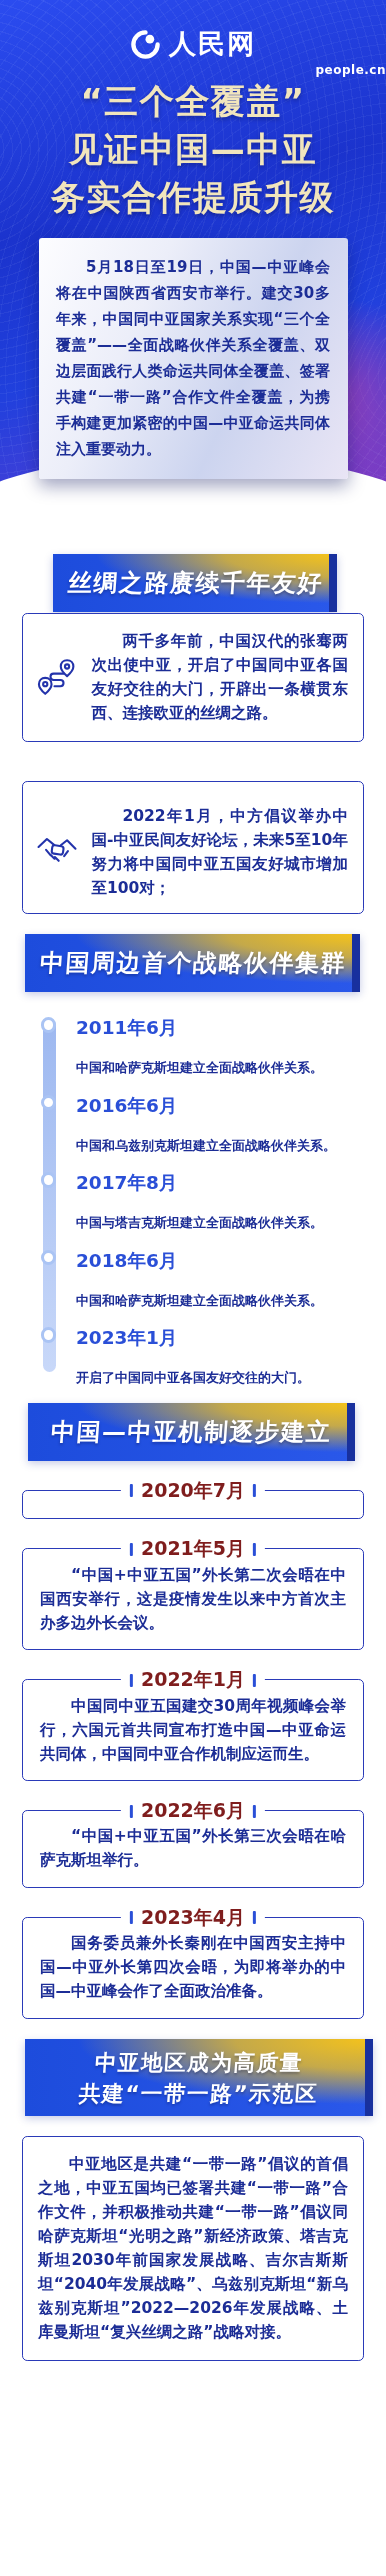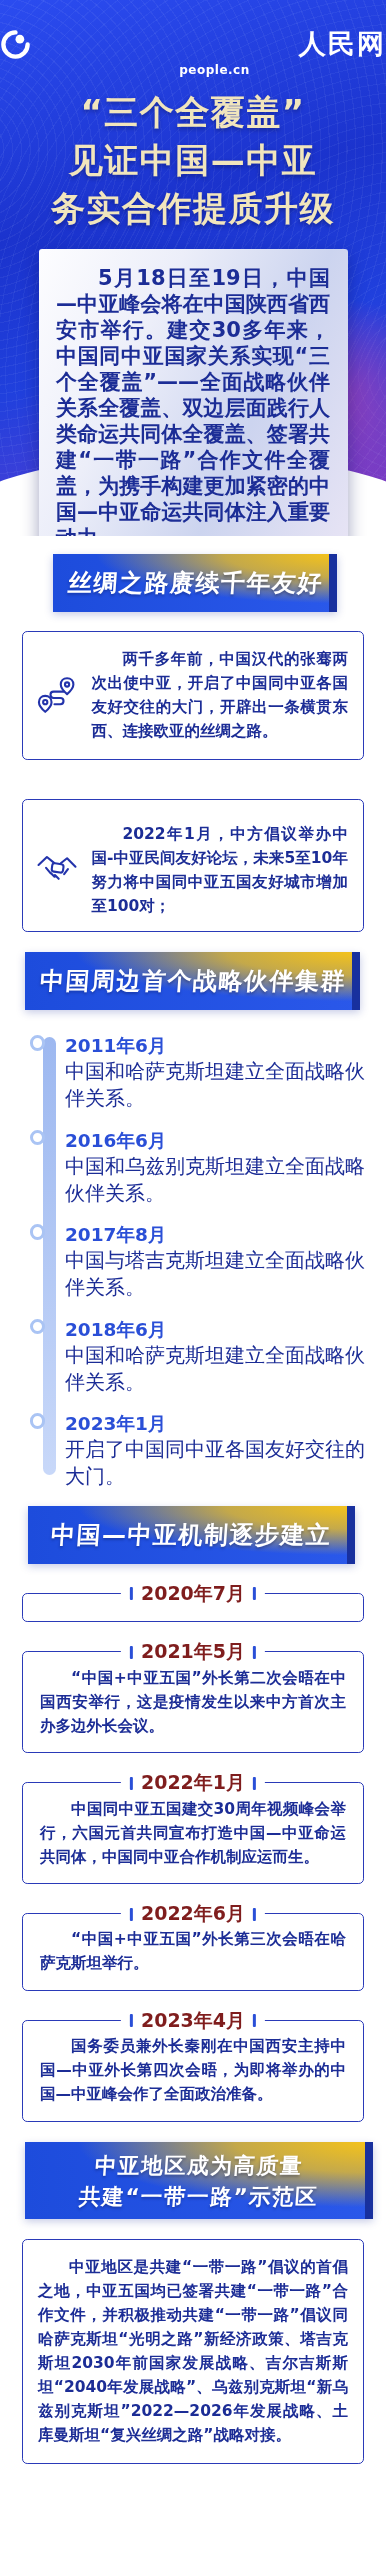--- a/index.html
+++ b/index.html
@@ -23,31 +23,31 @@
       linear-gradient(165deg, #2b4cf0 0%, #1b33cd 38%, #2040dd 62%, #3f3fd8 78%, #7a3bc4 92%, #a43ab2 100%);
   }
   .hero::before {
     content:""; position:absolute; right:-72px; bottom:31px; width:247px; height:216px;
     background: radial-gradient(ellipse at center, rgba(214,64,160,.55) 0%, rgba(214,64,160,0) 65%);
   }
   .hero-curve {
     position:absolute; left:-18%; bottom:-88px; width:136%; height:170px;
     background:#ffffff; border-radius:50%;
   }
-  .logo-row { position:relative; z-index:2; display:flex; justify-content:space-between; align-items:center; gap:8.2px; padding-top:26px; }
+  .logo-row { position:relative; z-index:2; display:flex; justify-content:center; align-items:center; gap:8.2px; padding-top:26px; }
   .logo-mark svg { width:31px; height:31px; display:block; }
   .logo-text { color:#ffffff; font-size:27px; font-weight:800; letter-spacing:2.1px; }
-  .logo-domain { position:relative; z-index:2; text-align:center; padding-left:43px; color:#ffffff; font-size:12px; font-weight:600; letter-spacing:0.5px; margin-top:1px; }
-  .hero-title { position:relative; z-index:2; margin-top:11px; text-align:center; color:#f1e5bd; font-weight:800; font-size:34px; line-height:48px; letter-spacing:1.5px; text-shadow:0 2.1px 4.1px rgba(5,10,60,.4); }
+  .logo-domain { position:relative; z-index:2; text-align:right; padding-left:43px; color:#ffffff; font-size:12px; font-weight:600; letter-spacing:0.5px; margin-top:1px; }
+  .hero-title { position:relative; z-index:2; margin-top:0; text-align:center; color:#f1e5bd; font-weight:800; font-size:34px; line-height:48px; letter-spacing:1.5px; text-shadow:0 2.1px 4.1px rgba(5,10,60,.4); }
   .intro-panel {
     position:relative; z-index:3; width:309px; margin:16.5px auto 0; padding:16.5px 17.5px;
     background: linear-gradient(115deg, #fdfdff 0%, #eceef9 32%, #ccd4ef 64%, #e9e5f5 100%);
     border-radius:3.1px; box-shadow:0 6.2px 17.5px rgba(8,16,90,.38);
   }
-  .intro-text { font-size:21px; line-height:26px; color:#1c2d96; font-weight:600; text-align:justify; text-indent:2em; }
+  .intro-text { font-size:15px; line-height:26px; color:#1c2d96; font-weight:600; text-align:justify; text-indent:2em; }
 
   
   .banner {
     position:relative; display:flex; flex-direction:column; align-items:center; justify-content:center;
     color:#ffffff; font-weight:800; letter-spacing:1.5px;
     background: linear-gradient(90deg, #1d4cdc 0%, #2a58ea 100%);
     box-shadow:0 3.1px 8.2px rgba(20,40,150,.25);
   }
   .banner::before {
     content:""; position:absolute; inset:0;
@@ -74,33 +74,33 @@
   .datecard { margin:29px 21.6px 0; padding:13.4px 17.5px 14.4px; }
   .dlabel {
     position:absolute; top:-13px; left:50%; transform:translateX(-50%);
     display:flex; align-items:center; gap:8.2px;
     background:#ffffff; padding:0 9.3px; white-space:nowrap;
     font-size:19px; font-weight:800; color:#7f1d1d;
   }
   .dlabel::before, .dlabel::after { content:""; width:2.6px; height:13px; background:#2a4fd7; border-radius:1px; }
 
   
-  .timeline { position:relative; margin:23px 20.6px 0 43px; padding-left:22px; }
+  .timeline { position:relative; margin:23px 20.6px 0 43px; padding-left:33px; }
   .timeline::before {
     content:""; position:absolute; left:0; top:4.1px; bottom:15.5px; width:13.4px; border-radius:6.7px;
     background:linear-gradient(180deg,#9db8f0 0%,#c8d8f9 100%);
   }
   .titem { position:relative; padding-bottom:15.5px; }
   .titem:last-child { padding-bottom:0; }
   .titem::before {
     content:""; position:absolute; left:-35px; top:2.1px; width:9.3px; height:9.3px;
     background:#ffffff; border:3.6px solid #aac4f4; border-radius:50%;
   }
   .titem .ty { font-size:18.5px; font-weight:800; color:#2a4fd7; }
-  .titem .td { margin-top:0; font-size:20px; font-weight:400; color:#1c2d96; }
+  .titem .td { margin-top:19px; font-size:13px; font-weight:700; color:#1c2d96; }
 
   .icon svg { stroke:#2333ab; }
 </style>
 </head>
 <body>
 
 <div class="hero">
   <div class="logo-row">
     <span class="logo-mark">
       <svg viewBox="0 0 64 64">
@@ -119,21 +119,21 @@
   <div class="intro-panel">
     <p class="intro-text">5月18日至19日，中国—中亚峰会将在中国陕西省西安市举行。建交30多年来，中国同中亚国家关系实现“三个全覆盖”——全面战略伙伴关系全覆盖、双边层面践行人类命运共同体全覆盖、签署共建“一带一路”合作文件全覆盖，为携手构建更加紧密的中国—中亚命运共同体注入重要动力。</p>
   </div>
   <div class="hero-curve"></div>
 </div>
 
 <div class="banner b1">
   <span class="bt">丝绸之路赓续千年友好</span>
 </div>
 
-<div class="card" style="margin-top:19px;">
+<div class="card" style="margin-top:1px;">
   <div class="icard">
     <span class="icon">
       <svg viewBox="0 0 100 100" fill="none" stroke-width="5" stroke-linecap="round" stroke-linejoin="round">
         <path d="M74 10c9 0 15 6.5 15 15 0 10-15 23-15 23S59 35 59 25c0-8.5 6-15 15-15z"></path>
         <circle cx="74" cy="25" r="5"></circle>
         <path d="M22 52c9 0 15 6.5 15 15 0 10-15 23-15 23S7 77 7 67c0-8.5 6-15 15-15z"></path>
         <circle cx="22" cy="67" r="5"></circle>
         <path d="M66 42H42c-10 0-10 15 0 15h16c10 0 10 15 0 15H44"></path>
       </svg>
     </span>

